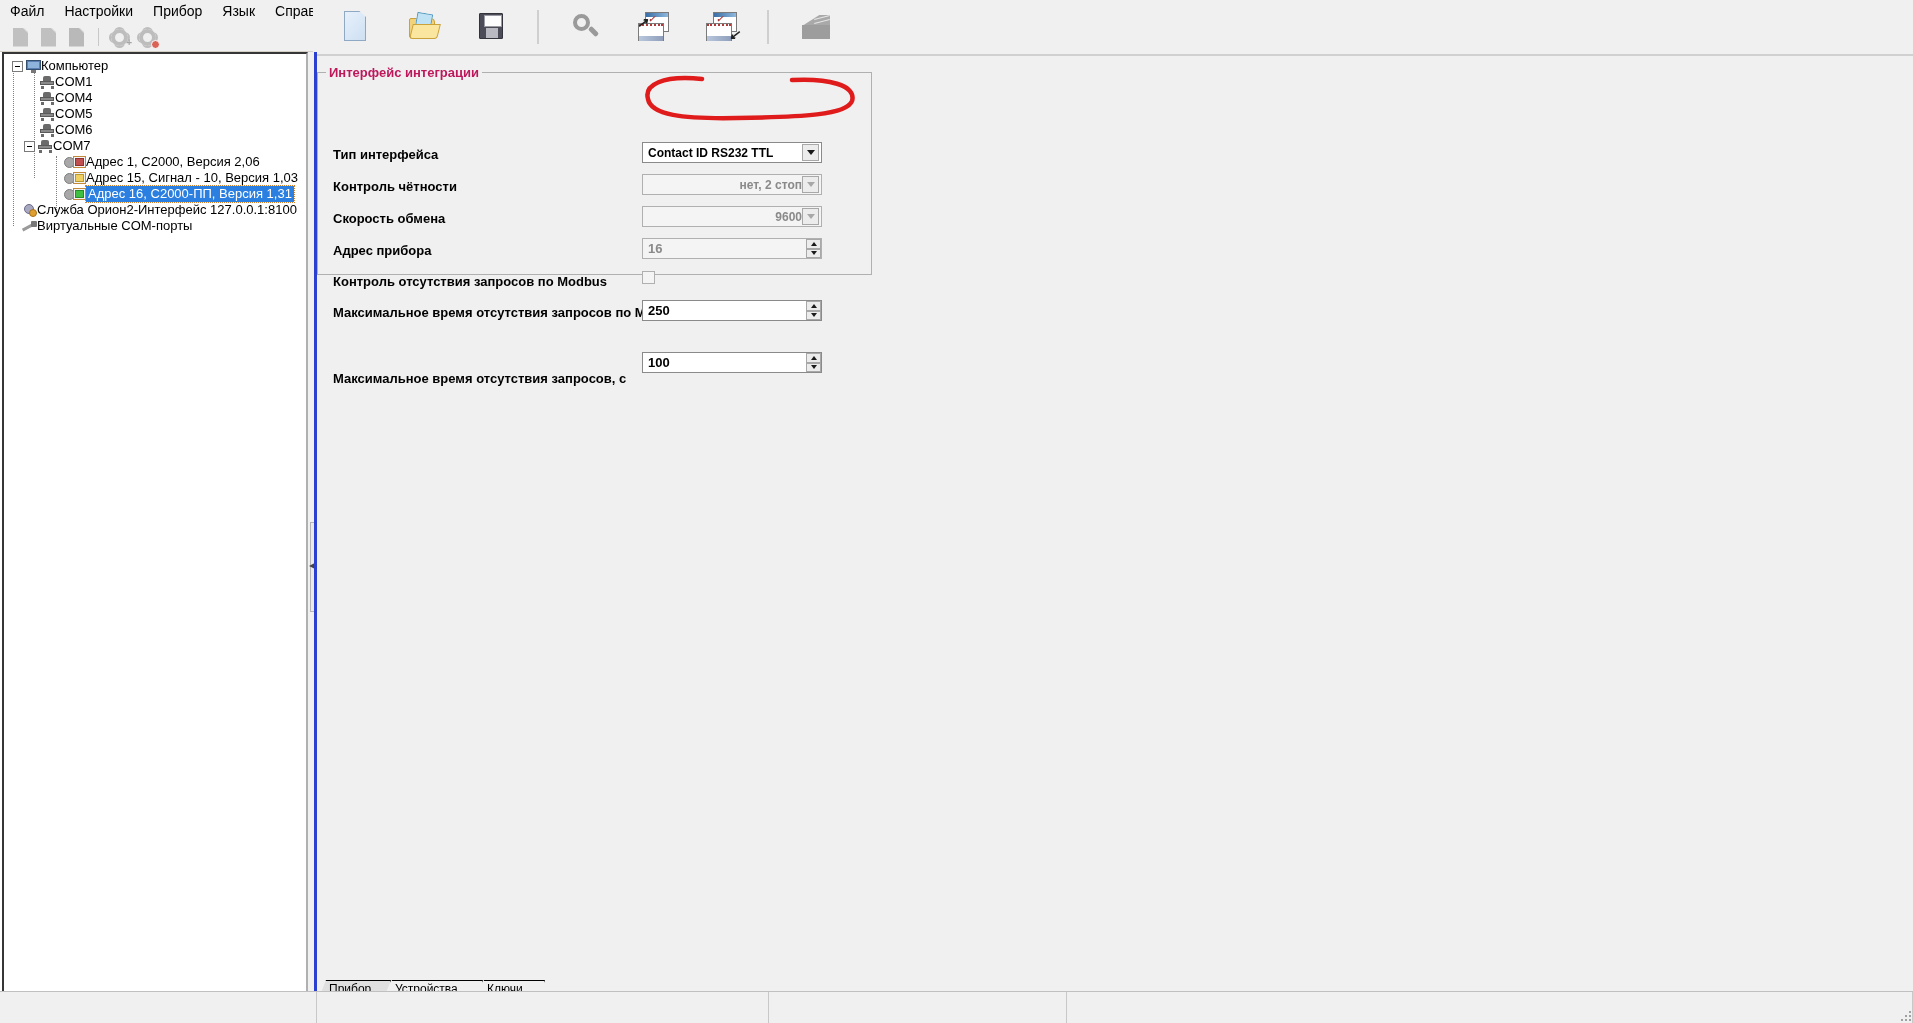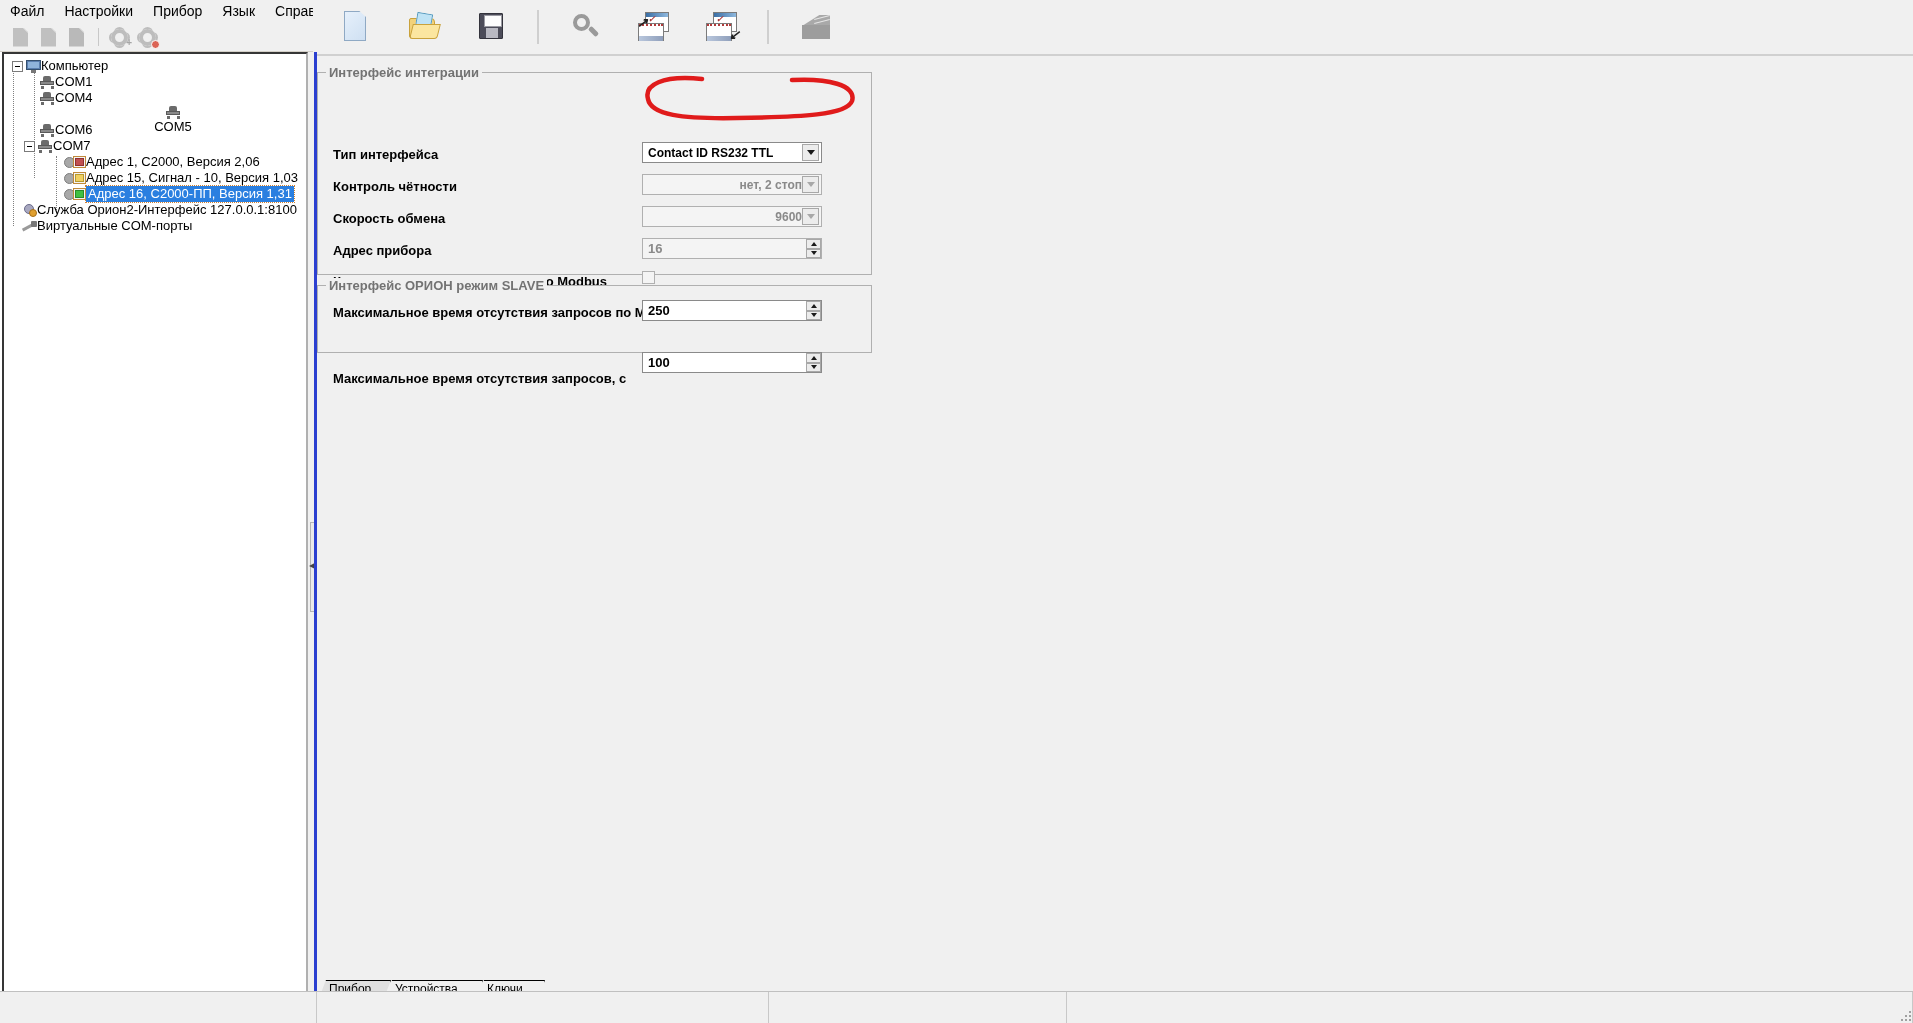--- a/index.html
+++ b/index.html
@@ -232,21 +232,21 @@
   .content {
     position: absolute; left: 317px; top: 56px; width: 1596px; height: 924px;
     background: #f0f0f0;
   }
 
   .groupbox {
     position: absolute; border: 1px solid #b0b0b0; background: transparent;
   }
   .groupbox > .gb-title {
     position: absolute; top: -8px; left: 8px; background: #f0f0f0;
-    padding: 0 3px; font-size: 13px; font-weight: bold; color: #737373;
+    padding: 0 3px; font-size: 13px; font-weight: bold; color: #be185d;
   }
   .row { position: absolute; display: flex; align-items: center; }
   .flabel { font-size: 13px; font-weight: bold; color: #000; white-space: nowrap; }
 
   .combo {
     position: absolute; height: 21px; border: 1px solid #8a8a8a;
     background: #ffffff; display: flex; align-items: center;
   }
   .combo .cval {
     flex: 1; padding-left: 5px; font-size: 12px; font-weight: bold; color: #000;
@@ -449,21 +449,21 @@
     <div class="tnode" style="padding-left:32px;">
       <span class="ic-com">
           <i class="plug"></i>
           <i class="bar"></i>
           <i class="p1"></i>
           <i class="p2"></i>
         </span>
       <span class="lbl">COM4</span>
     </div>
 
-    <div class="tnode" style="padding-left:32px;flex-direction:column;">
+    <div class="tnode" style="padding-left:32px;">
       <span class="ic-com">
           <i class="plug"></i>
           <i class="bar"></i>
           <i class="p1"></i>
           <i class="p2"></i>
         </span>
       <span class="lbl">COM5</span>
     </div>
 
     <div class="tnode" style="padding-left:32px;">
@@ -601,23 +601,20 @@
     <span class="sbtns">
       <div class="up">
           <i class="ar"></i>
         </div>
       <div class="dn">
           <i class="ar"></i>
         </div>
     </span>
   </div>
 
-  <div class="groupbox" style="left:0px; top:229px; width:555px; height:68px;">
-    <span class="gb-title">Интерфейс ОРИОН режим SLAVE</span>
-  </div>
 
   <div class="row" style="left:16px; top:315px;">
     <span class="flabel">Максимальное время отсутствия запросов, с</span>
   </div>
   <div class="spinbox" style="left:325px; top:296px; width:180px;">
     <span class="sval">100</span>
     <span class="sbtns">
       <div class="up">
           <i class="ar"></i>
         </div>

